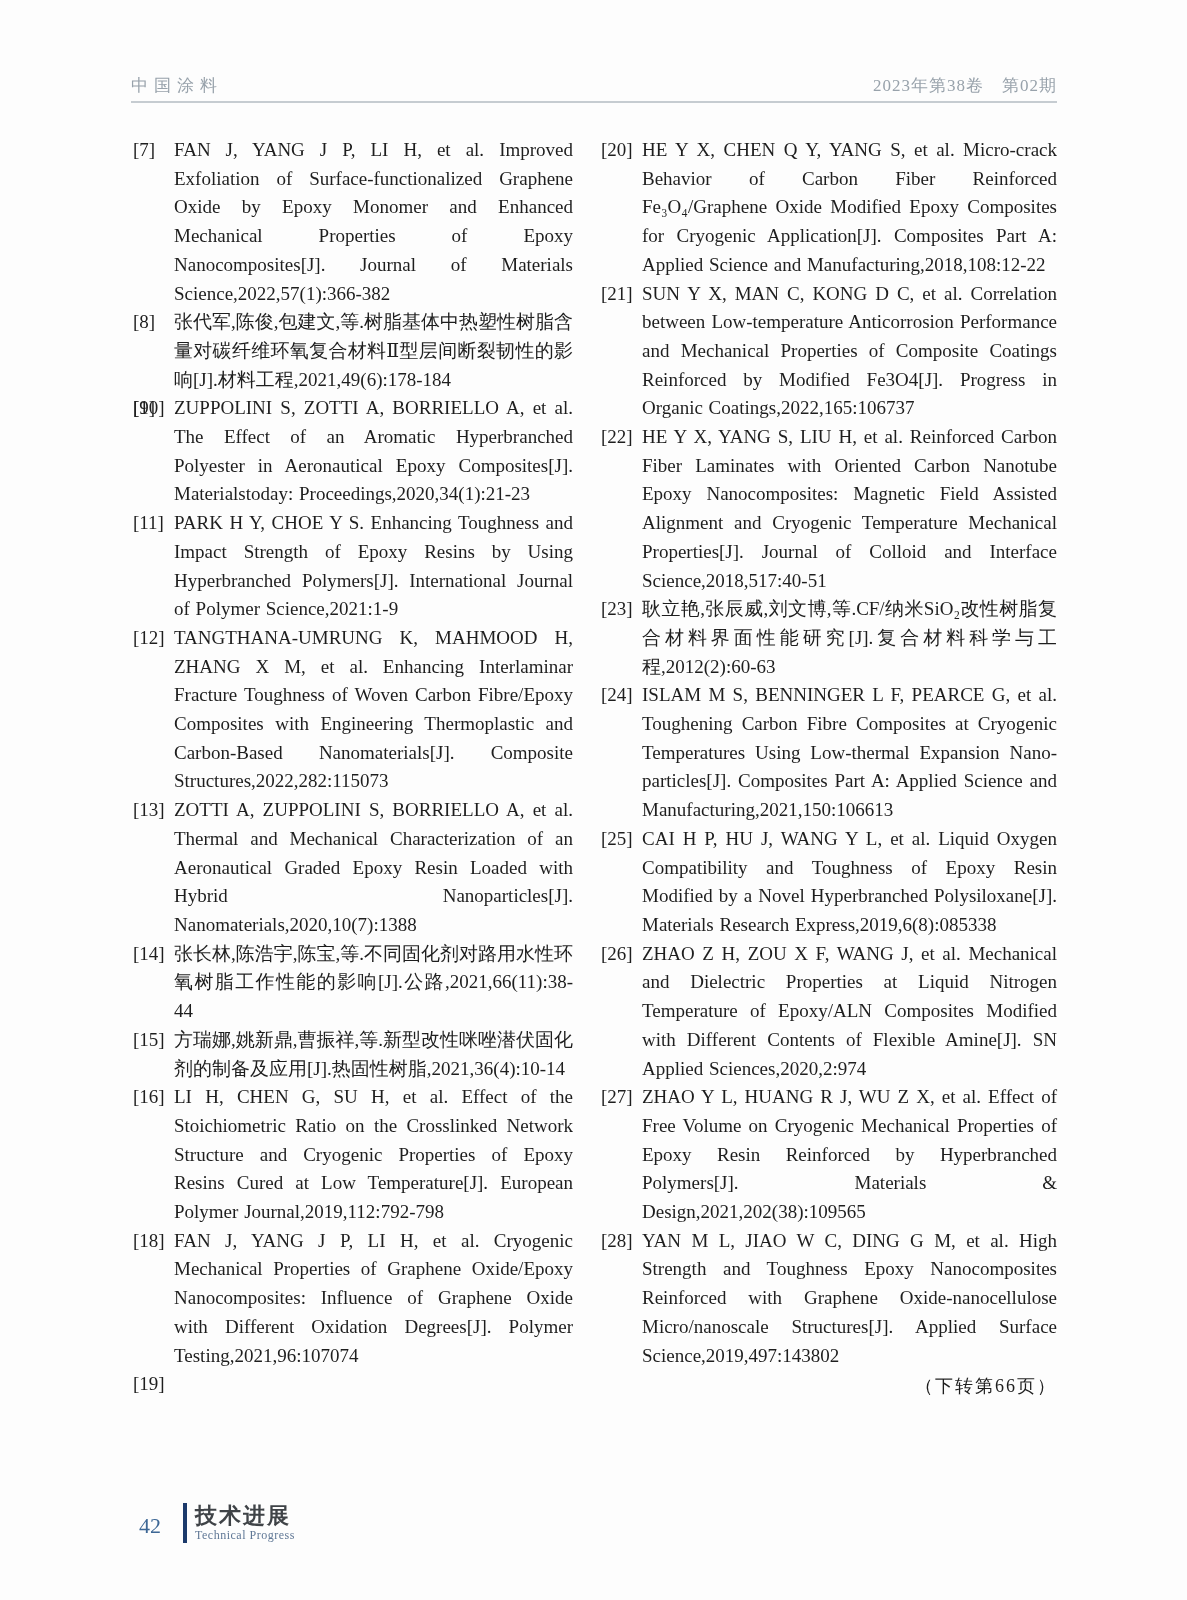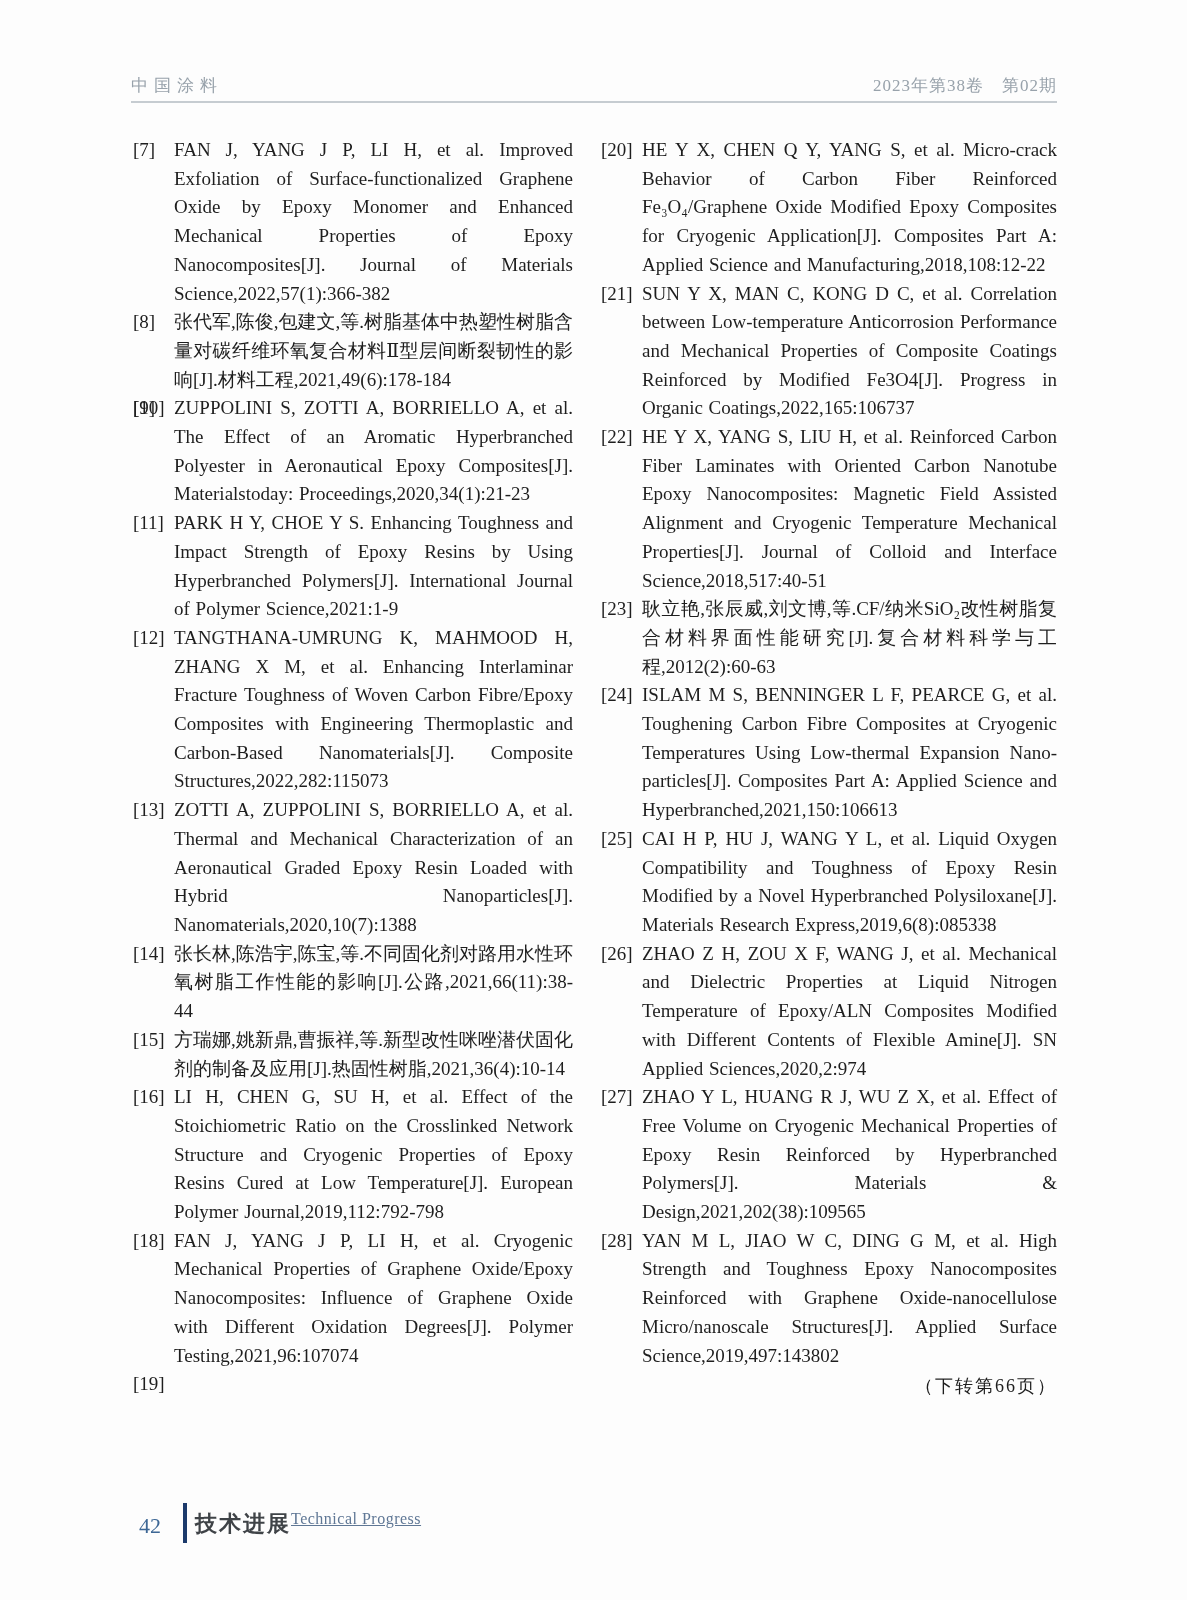--- a/index.html
+++ b/index.html
@@ -82,35 +82,34 @@
     line-height: 40px;
     padding-top: 6px;
   }
   .footer-divider {
     width: 4px;
     height: 40px;
     background: #1c3a6b;
     margin-left: 22px;
     margin-right: 8px;
   }
-  .footer-titles { display: flex; flex-direction: row; }
+  .footer-titles { display: flex; flex-direction: column; }
   .section-title-cn {
     font-family: "Liberation Sans", "DejaVu Sans", sans-serif;
     font-weight: 600;
     font-size: 22px;
     line-height: 25px;
     color: #3f4347;
     letter-spacing: 2px;
   }
   .section-title-en {
-    font-size: 16px;
+    font-size: 12px;
     line-height: 15px;
     color: #5f7795;
     letter-spacing: 0.5px;
-    text-decoration: underline;
   }
 </style>
 </head>
 <body>
 
 <div class="page">
 
   <div class="page-header">
     <span class="journal-name">中国涂料</span>
     <span class="issue-info">2023年第38卷　第02期</span>
@@ -197,21 +196,21 @@
     <span class="ref-text">HE Y X, YANG S, LIU H, et al. Reinforced Carbon Fiber Laminates with Oriented Carbon Nanotube Epoxy Nanocomposites: Magnetic Field Assisted Alignment and Cryogenic Temperature Mechanical Properties[J]. Journal of Colloid and Interface Science,2018,517:40-51</span>
   </div>
 
   <div class="ref">
     <span class="ref-label">[23]</span>
     <span class="ref-text">耿立艳,张辰威,刘文博,等.CF/纳米SiO₂改性树脂复合材料界面性能研究[J].复合材料科学与工程,2012(2):60-63</span>
   </div>
 
   <div class="ref">
     <span class="ref-label">[24]</span>
-    <span class="ref-text">ISLAM M S, BENNINGER L F, PEARCE G, et al. Toughening Carbon Fibre Composites at Cryogenic Temperatures Using Low-thermal Expansion Nano-particles[J]. Composites Part A: Applied Science and Hyperbranched,2021,150:106613</span>
+    <span class="ref-text">ISLAM M S, BENNINGER L F, PEARCE G, et al. Toughening Carbon Fibre Composites at Cryogenic Temperatures Using Low-thermal Expansion Nano-particles[J]. Composites Part A: Applied Science and Manufacturing,2021,150:106613</span>
   </div>
 
   <div class="ref">
     <span class="ref-label">[25]</span>
     <span class="ref-text">CAI H P, HU J, WANG Y L, et al. Liquid Oxygen Compatibility and Toughness of Epoxy Resin Modified by a Novel Hyperbranched Polysiloxane[J]. Materials Research Express,2019,6(8):085338</span>
   </div>
 
   <div class="ref">
     <span class="ref-label">[26]</span>
     <span class="ref-text">ZHAO Z H, ZOU X F, WANG J, et al. Mechanical and Dielectric Properties at Liquid Nitrogen Temperature of Epoxy/ALN Composites Modified with Different Contents of Flexible Amine[J]. SN Applied Sciences,2020,2:974</span>

